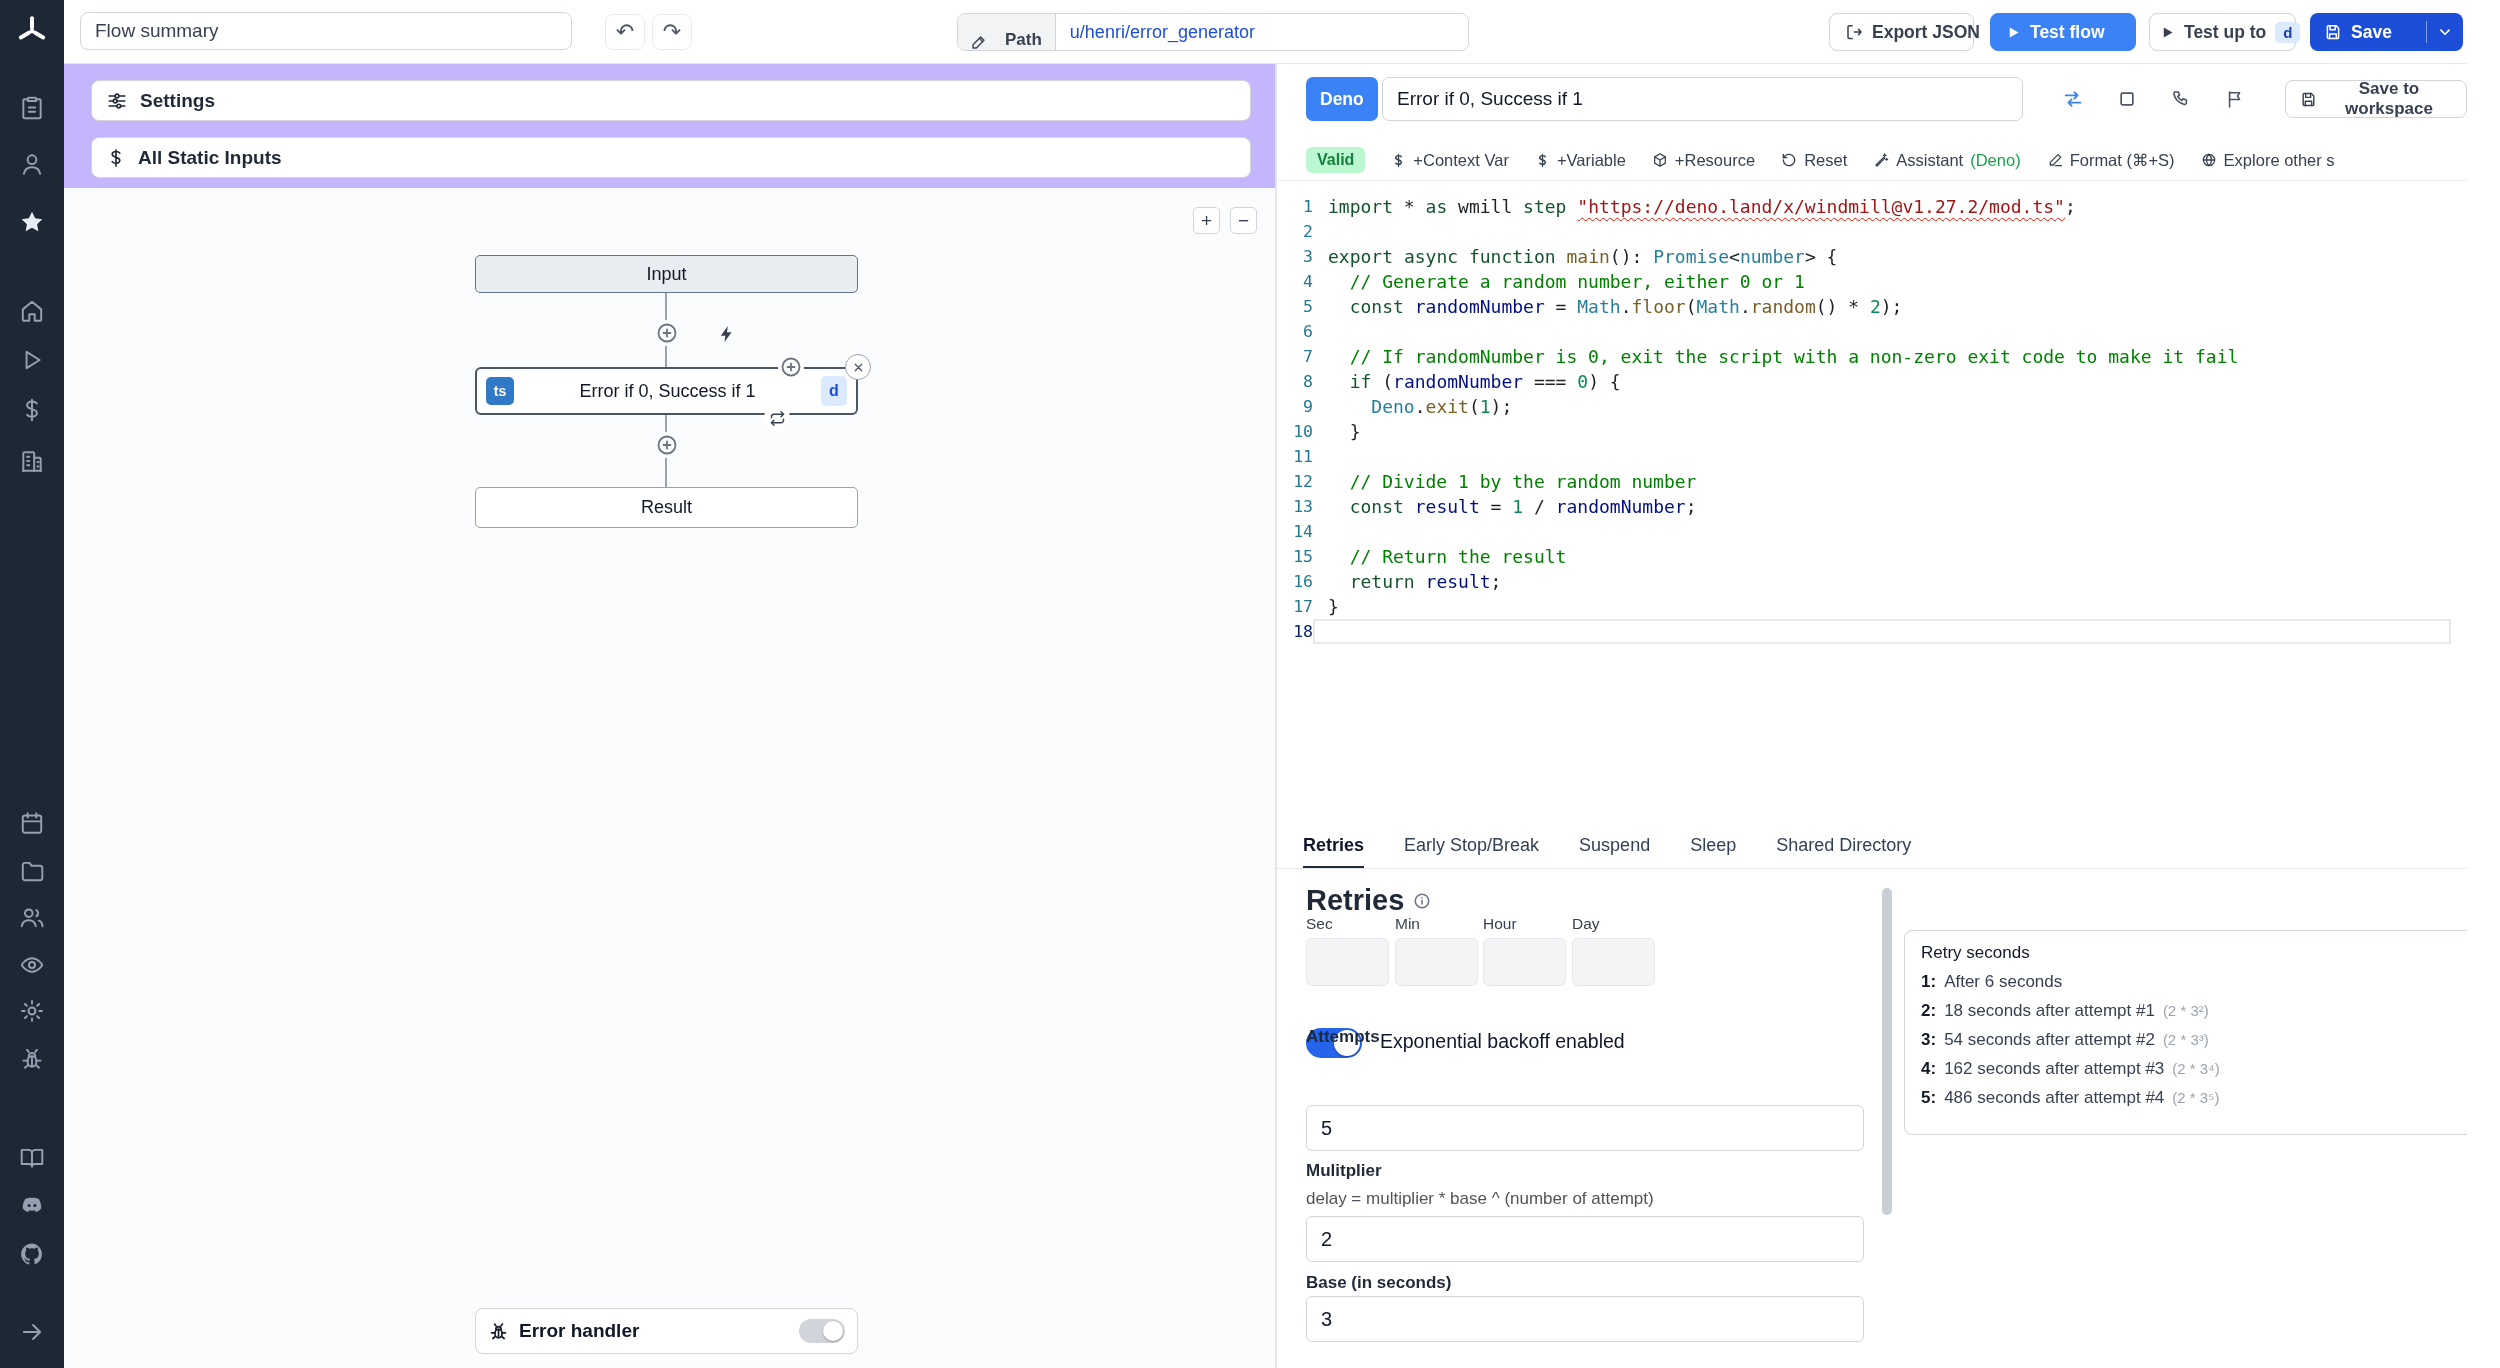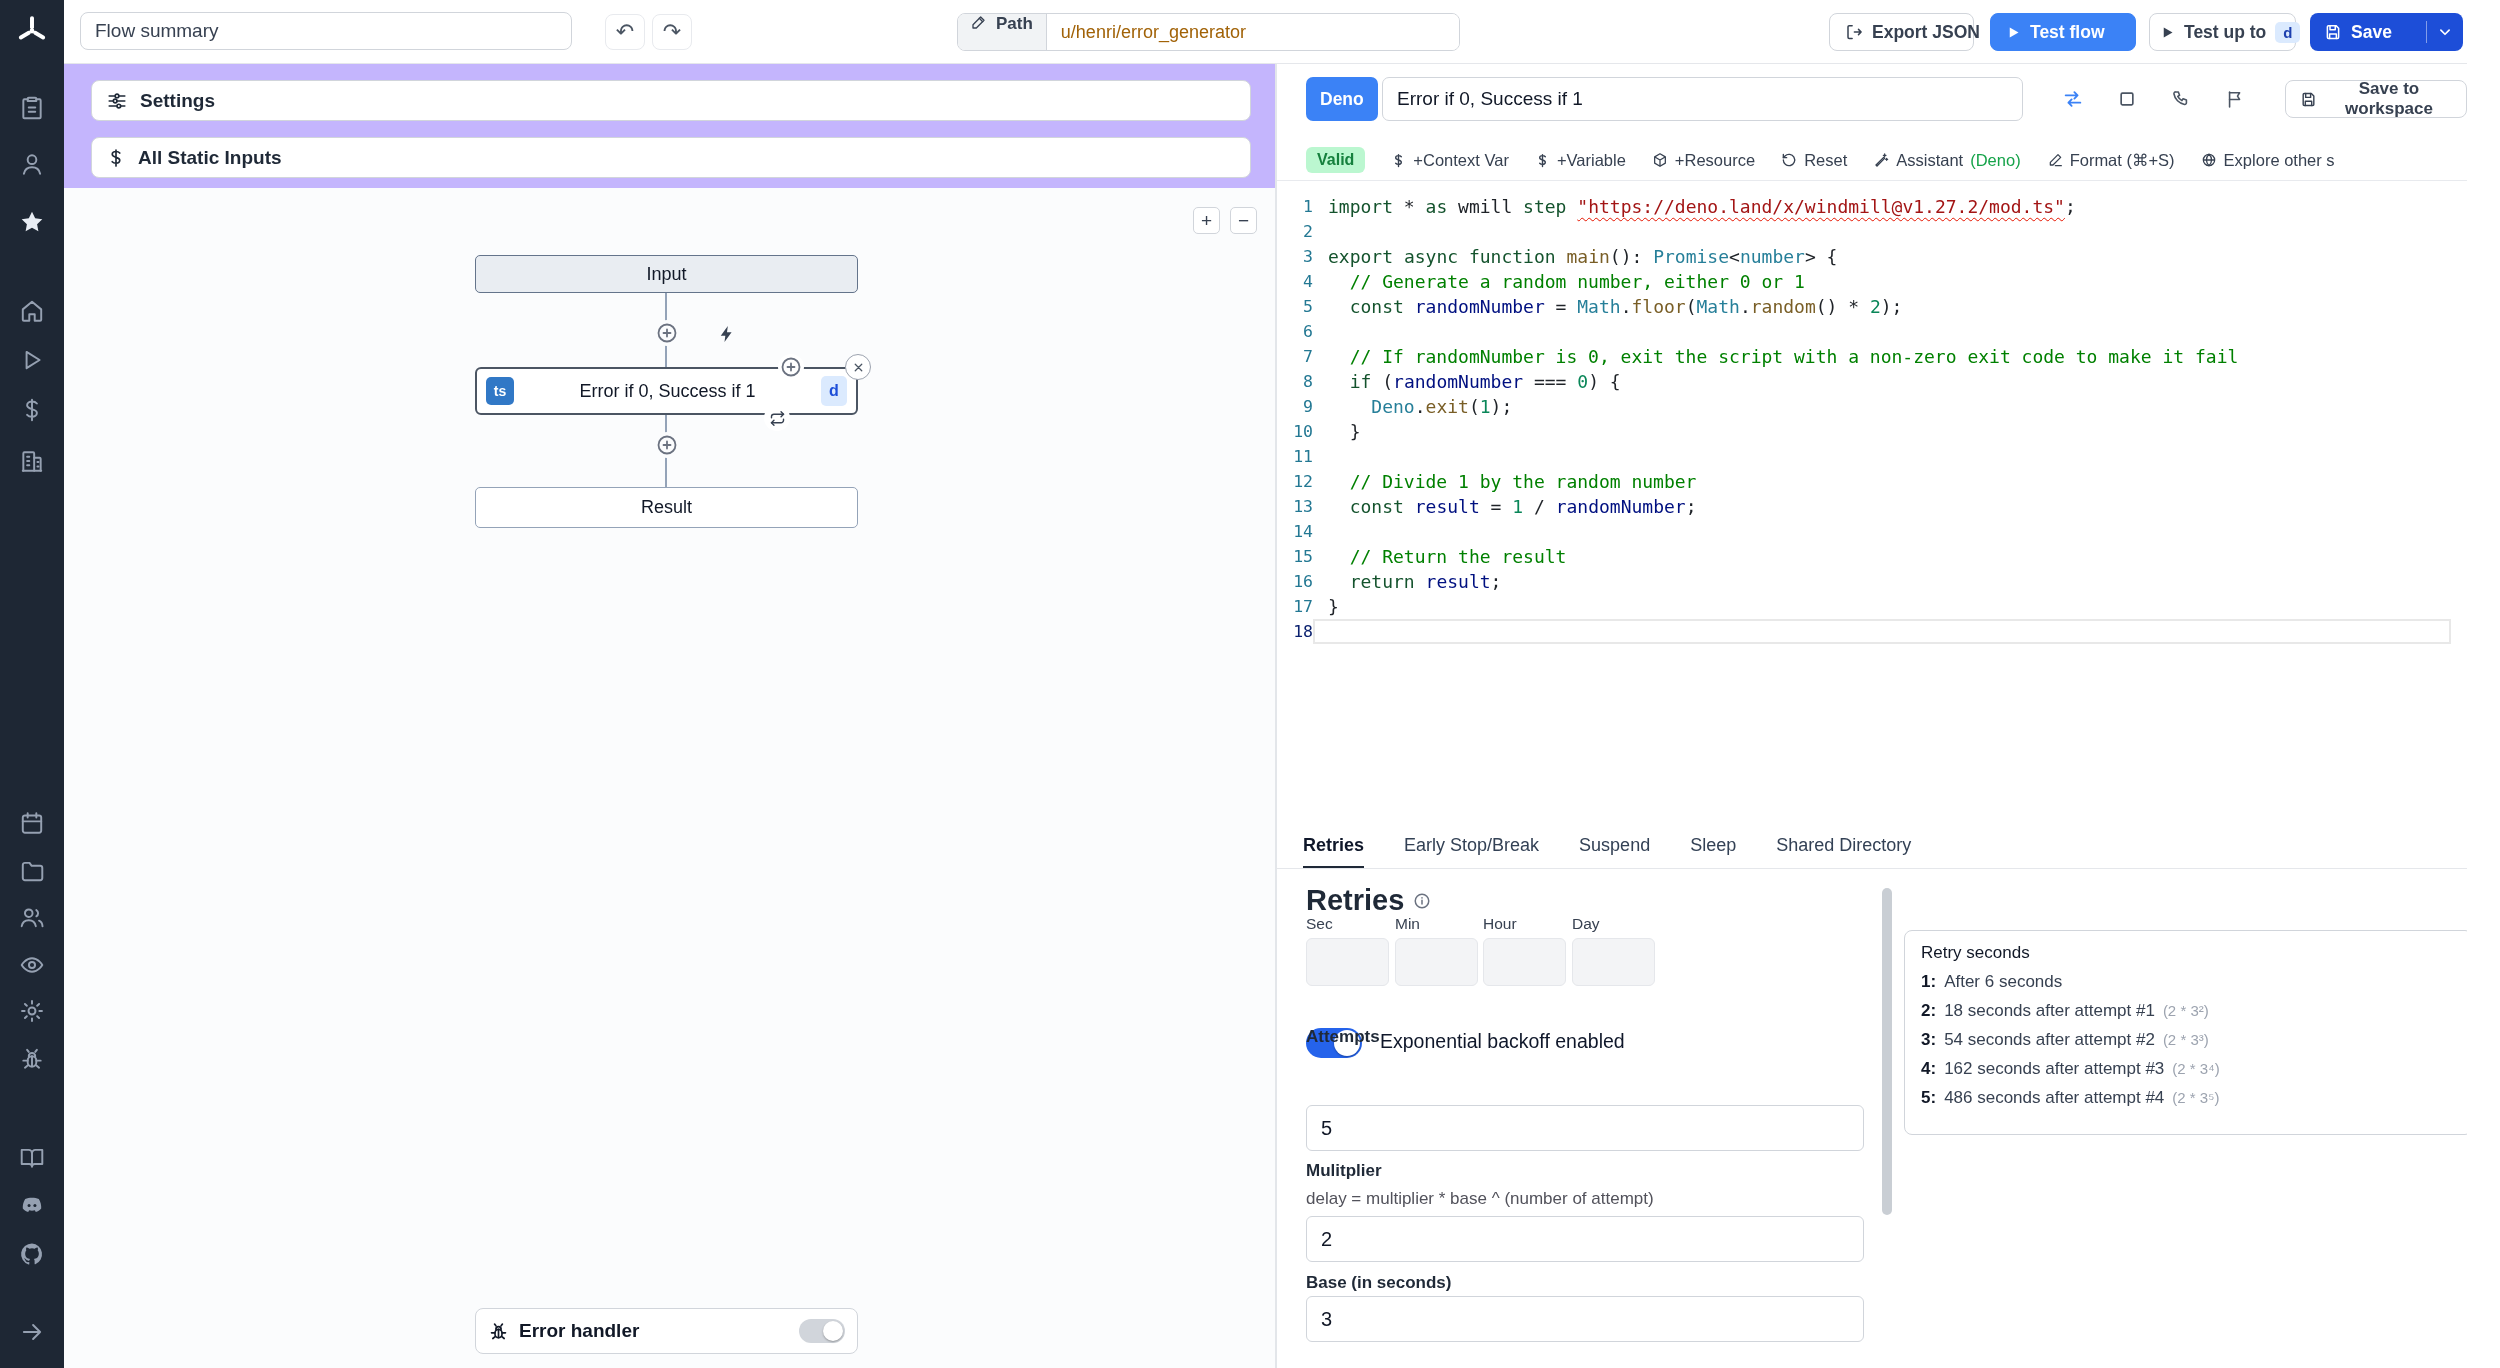--- a/index.html
+++ b/index.html
@@ -18,23 +18,23 @@
 
   
   .main{flex:1;display:flex;flex-direction:column;min-width:0}
   .topbar{position:relative;height:64px;flex:0 0 64px;border-bottom:1px solid #e5e7eb;background:#fff}
   .flow-summary{position:absolute;left:16px;top:12px;width:492px;height:38px;border:1px solid #d1d5db;
     border-radius:8px;padding:0 14px;font-size:19px;color:#374151;background:#fff}
   .iconbtn{position:absolute;top:14px;width:40px;height:36px;border:1px solid #e8eaee;background:#fff;
     border-radius:8px;color:#4b5563;font-size:22px;line-height:32px;text-align:center;padding:0;cursor:pointer}
   .path-group{position:absolute;left:893px;top:13px;height:38px;display:flex;border:1px solid #d1d5db;
     border-radius:8px;overflow:hidden;background:#fff}
-  .path-badge{display:flex;align-items:flex-start;gap:9px;background:#f1f3f5;border-right:1px solid #d1d5db;
+  .path-badge{display:flex;align-items:flex-end;gap:18px;background:#f1f3f5;border-right:1px solid #d1d5db;
     padding:0 13px;font-size:17px;font-weight:600;color:#374151}
-  .path-input{width:412px;border:none;padding:0 14px;font-size:18px;color:#a16207}
+  .path-input{width:412px;border:none;padding:0 14px;font-size:18px;color:#1d4ed8}
   .btn{display:flex;align-items:center;gap:9px;position:absolute;top:13px;height:38px;border-radius:8px;
     font-size:17.5px;font-weight:600;padding:0 15px;cursor:pointer;white-space:nowrap}
   .btn.ghost{background:#fff;border:1px solid #d1d5db;color:#374151}
   .btn.primary{background:#3b82f6;border:1px solid #3b82f6;color:#fff}
   .badge-d{background:#dbeafe;color:#1e40af;border-radius:5px;padding:2px 8px;font-size:15px;font-weight:600}
   .savegrp{position:absolute;left:2246px;top:13px;width:153px;height:38px;background:#1d4ed8;border-radius:8px;
     display:flex;align-items:center;color:#fff}
   .save-main{flex:1;display:flex;align-items:center;gap:9px;background:none;border:none;color:#fff;
     font-size:17.5px;font-weight:600;padding:0 0 0 14px;cursor:pointer}
   .save-div{width:1px;height:22px;background:rgba(255,255,255,.45);margin-left:8px}

